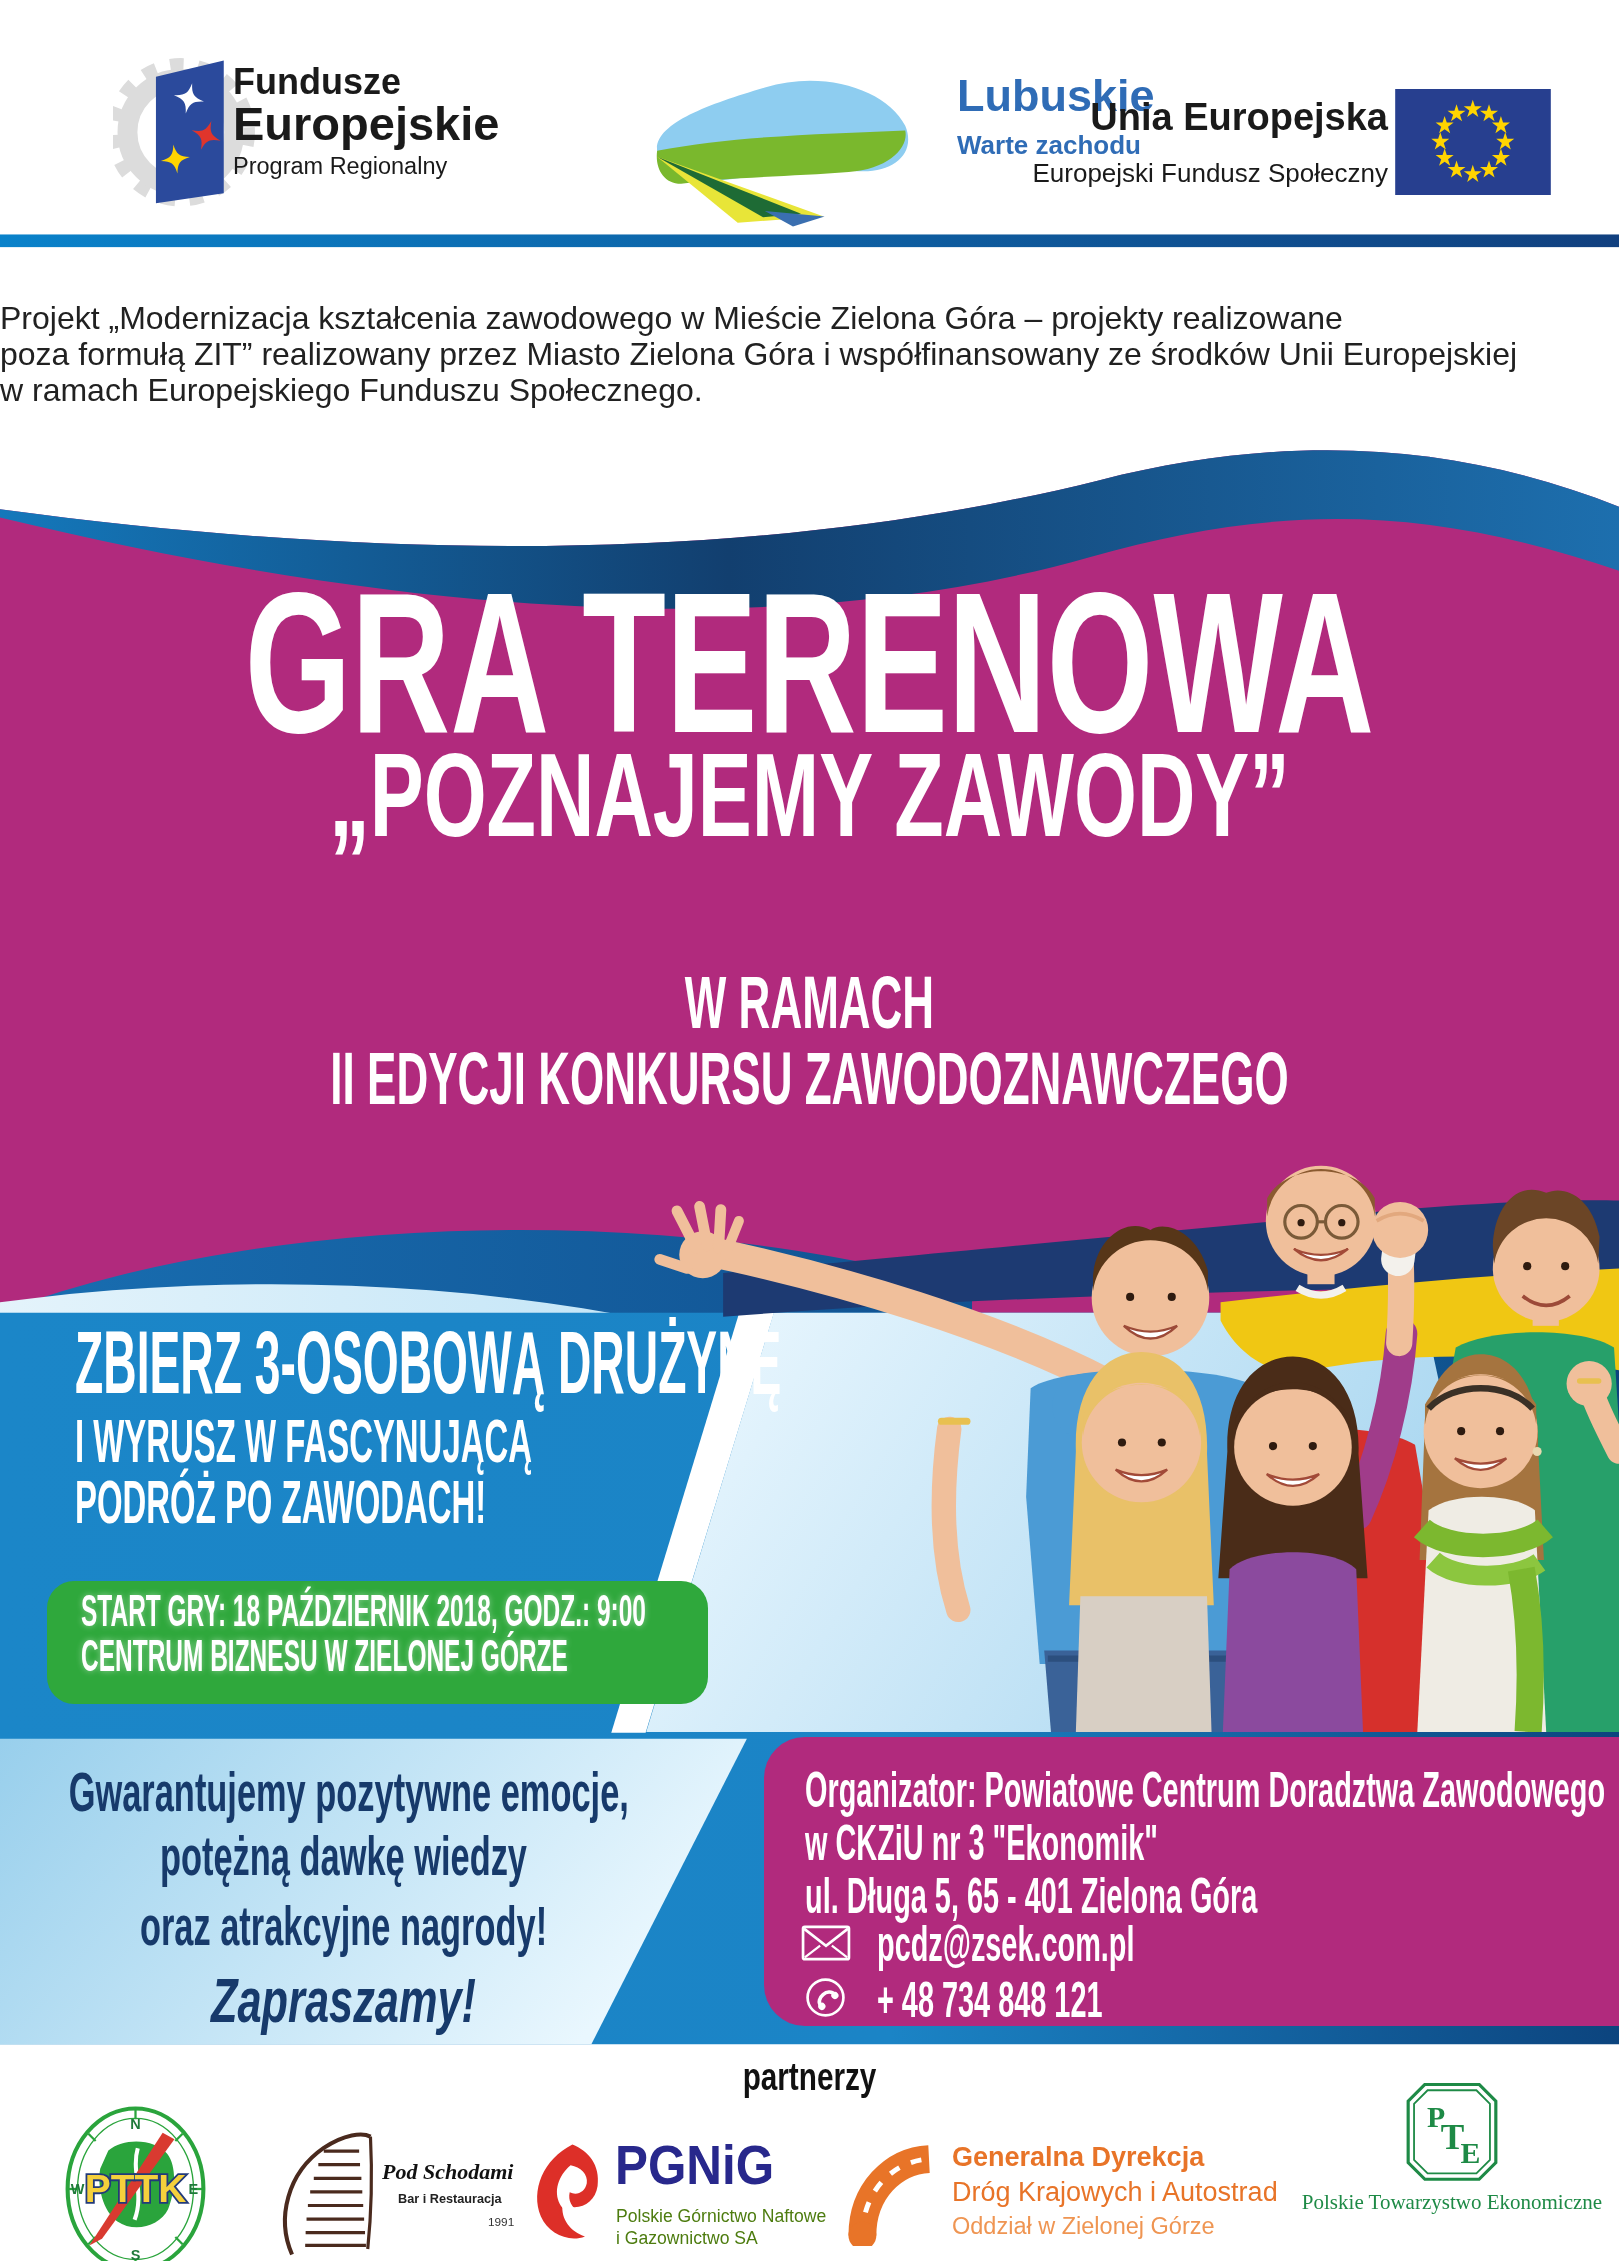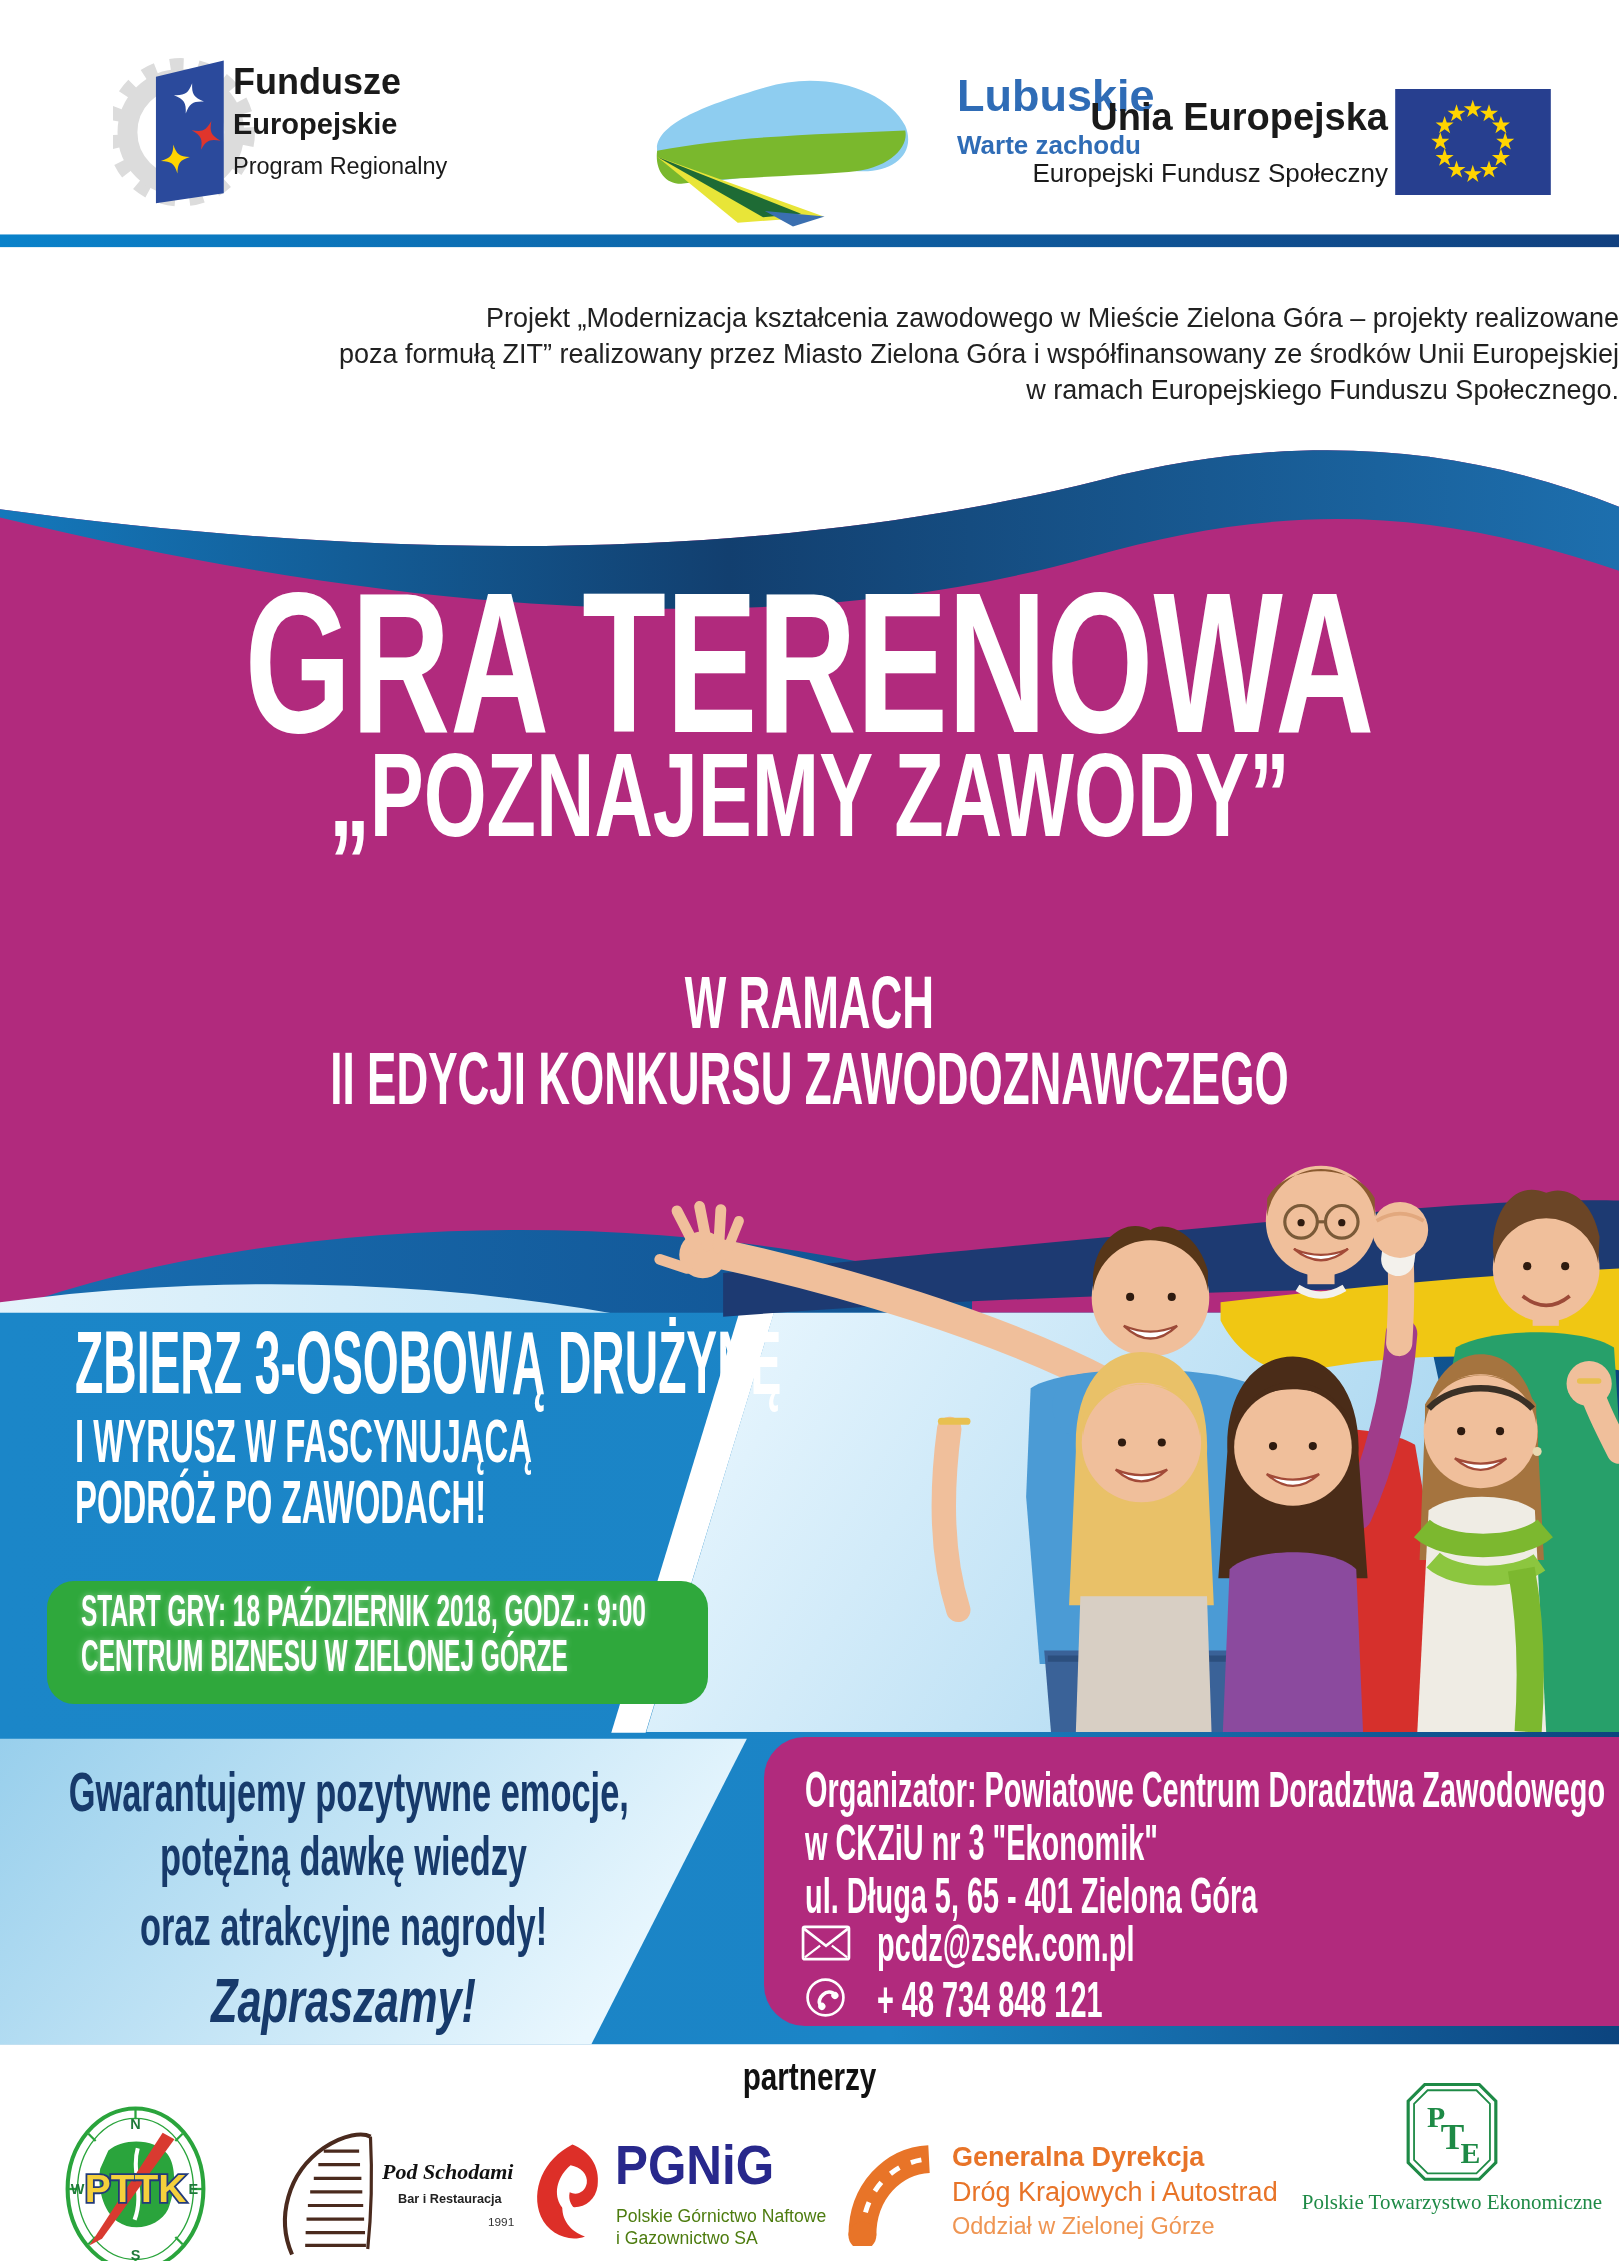--- a/index.html
+++ b/index.html
@@ -9,22 +9,22 @@
   }
   #poster svg{display:block}
   .abs{position:absolute;}
   .z0{z-index:0}.z1{z-index:1}.z2{z-index:2}.z3{z-index:3}
   
   .h{position:absolute;font-weight:700;color:#fff;white-space:nowrap;z-index:3;line-height:1;}
   .hc{left:0;width:1619px;text-align:center;transform-origin:50% 0;}
   .hl{transform-origin:0 0;}
   .pc{position:absolute;left:0;width:687px;text-align:center;transform-origin:50% 0;
       font-weight:700;color:#173a6b;white-space:nowrap;z-index:3;line-height:1;}
-  .intro{position:absolute;left:0;top:300px;width:1619px;text-align:right;
-         font-size:27px;line-height:36px;color:#212121;z-index:3;}
+  .intro{position:absolute;left:0;top:300px;width:1619px;text-align:left;
+         font-size:32px;line-height:36px;color:#212121;z-index:3;}
   .boxdiv{position:absolute;z-index:2;}
   .green-box{left:47px;top:1581px;width:661px;height:123px;border-radius:27px;background:#2fa83c;}
   .org-box{left:764px;top:1737px;width:855px;height:289px;border-radius:41px 0 0 41px;background:#b12a7d;}
   .greentxt{ text-shadow:0 0 6.3px rgba(255,255,255,.45); }
   .ftxt{position:absolute;z-index:3;white-space:nowrap;}
 </style>
 </head>
 <body>
 
 <div id="poster">
@@ -81,21 +81,21 @@
   <svg class="abs z2" style="left:113px;top:53px" width="217" height="154" viewBox="0 0 480 340">
     <circle cx="150" cy="175" r="150" fill="none" stroke="#dcdcdc" stroke-width="28" stroke-dasharray="30 32"></circle>
     <circle cx="150" cy="175" r="118" fill="none" stroke="#dcdcdc" stroke-width="44"></circle>
     <polygon points="95,52 245,16 245,310 95,332" fill="#2b4a9c"></polygon>
     <path transform="translate(168,100) rotate(12)" d="M0,-34 C4,-10 10,-4 34,0 C10,4 4,10 0,34 C-4,10 -10,4 -34,0 C-10,-4 -4,-10 0,-34 Z" fill="#ffffff"></path>
     <path transform="translate(138,234) rotate(-8) scale(0.95)" d="M0,-34 C4,-10 10,-4 34,0 C10,4 4,10 0,34 C-4,10 -10,4 -34,0 C-10,-4 -4,-10 0,-34 Z" fill="#ffd400"></path>
     <path transform="translate(206,182) rotate(20)" d="M0,-34 C4,-10 10,-4 34,0 C10,4 4,10 0,34 C-4,10 -10,4 -34,0 C-10,-4 -4,-10 0,-34 Z" fill="#e0352c"></path>
   </svg>
   <div class="ftxt" style="left:233px;top:61px;color:#1a1a1a">
     <div style="font-size:36px;font-weight:700;line-height:42px">Fundusze</div>
-    <div style="font-size:29px;font-weight:700;line-height:42px">Europejskie</div>
+    <div style="font-size:47px;font-weight:700;line-height:42px">Europejskie</div>
     <div style="font-size:23.5px;margin-top:8.1px">Program Regionalny</div>
   </div>
 
   <svg class="abs z2" style="left:629px;top:67px" width="308" height="163" viewBox="0 0 680 360">
     <path d="M300,45 C430,5 570,50 610,130 C635,190 585,235 505,230 C400,222 330,228 245,245 C140,263 70,235 62,185 C55,125 175,82 300,45 Z" fill="#8ecdf0"></path>
     <path d="M62,185 C230,152 430,148 610,140 C618,178 575,225 485,232 C360,242 205,244 115,258 C75,258 57,222 62,185 Z" fill="#7ab82d"></path>
     <polygon points="62,198 430,330 240,344" fill="#e8e538"></polygon>
     <polygon points="62,198 380,324 296,332" fill="#1e6b35"></polygon>
     <polygon points="300,318 432,330 362,352" fill="#3a6fb0"></polygon>
   </svg>

